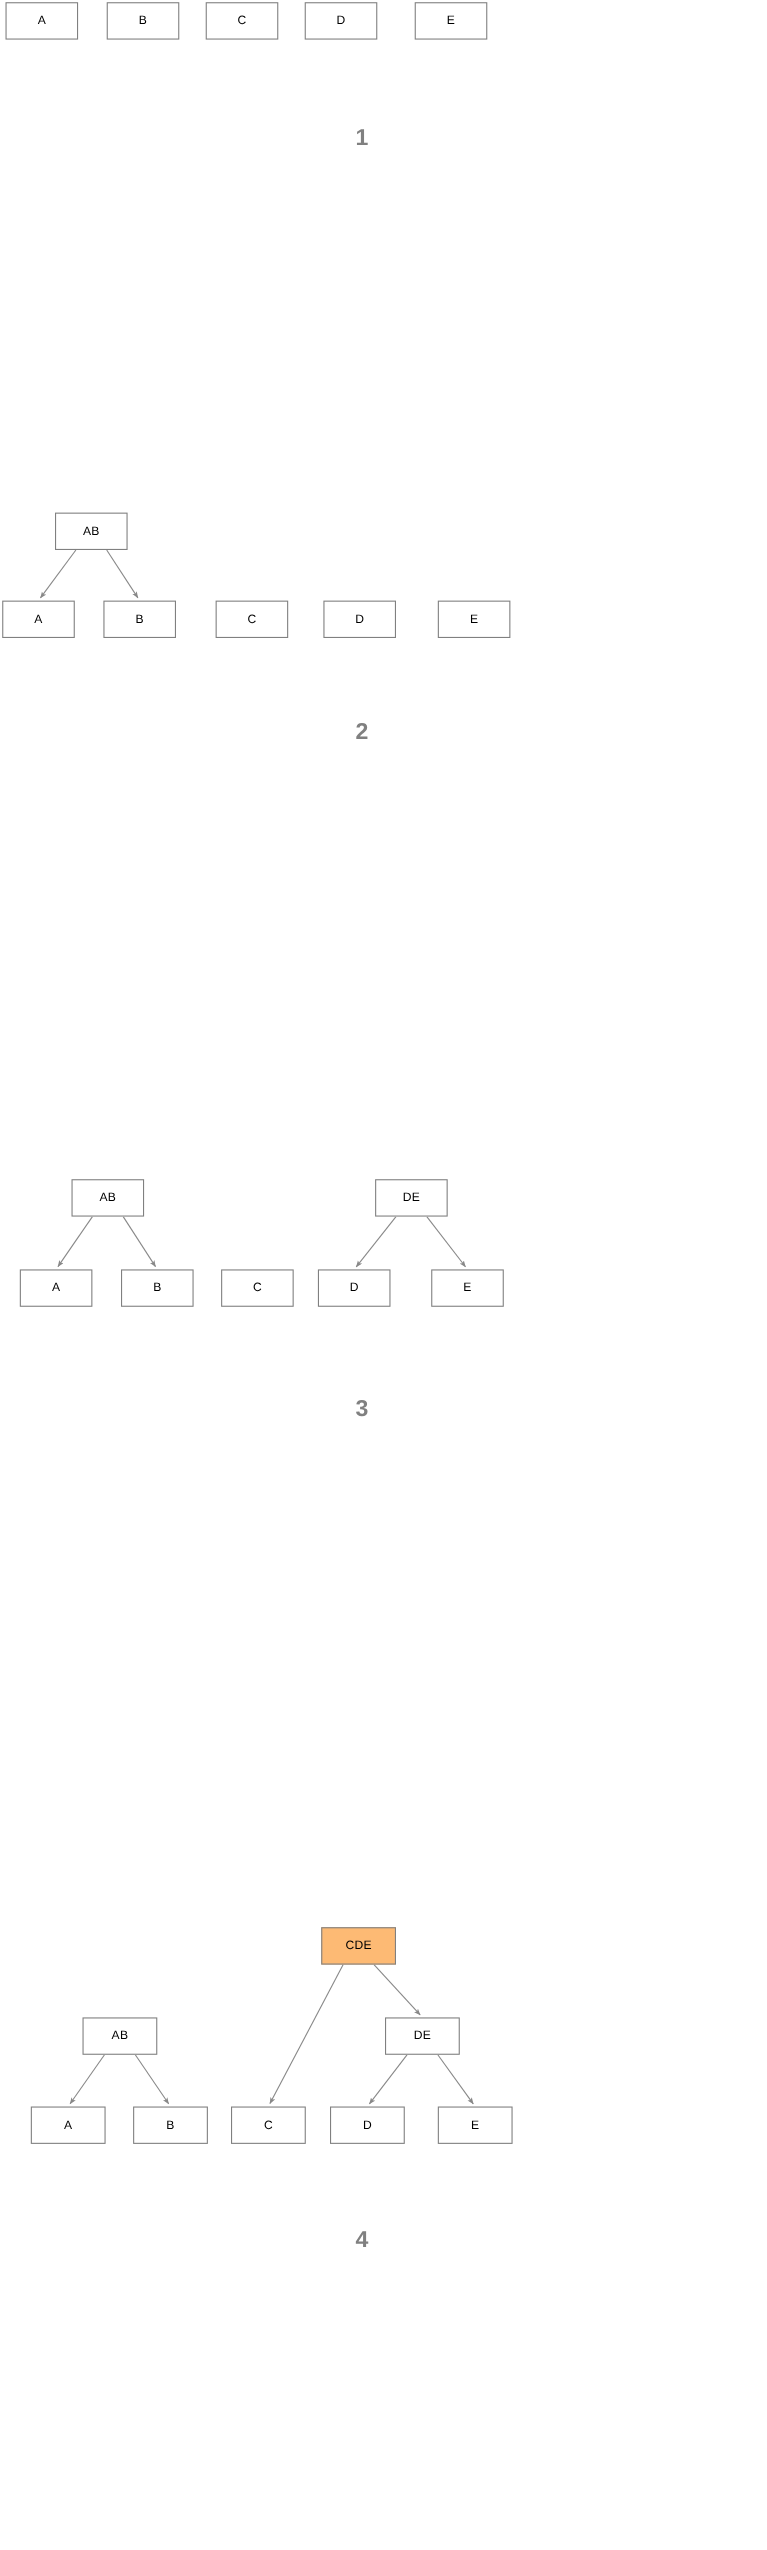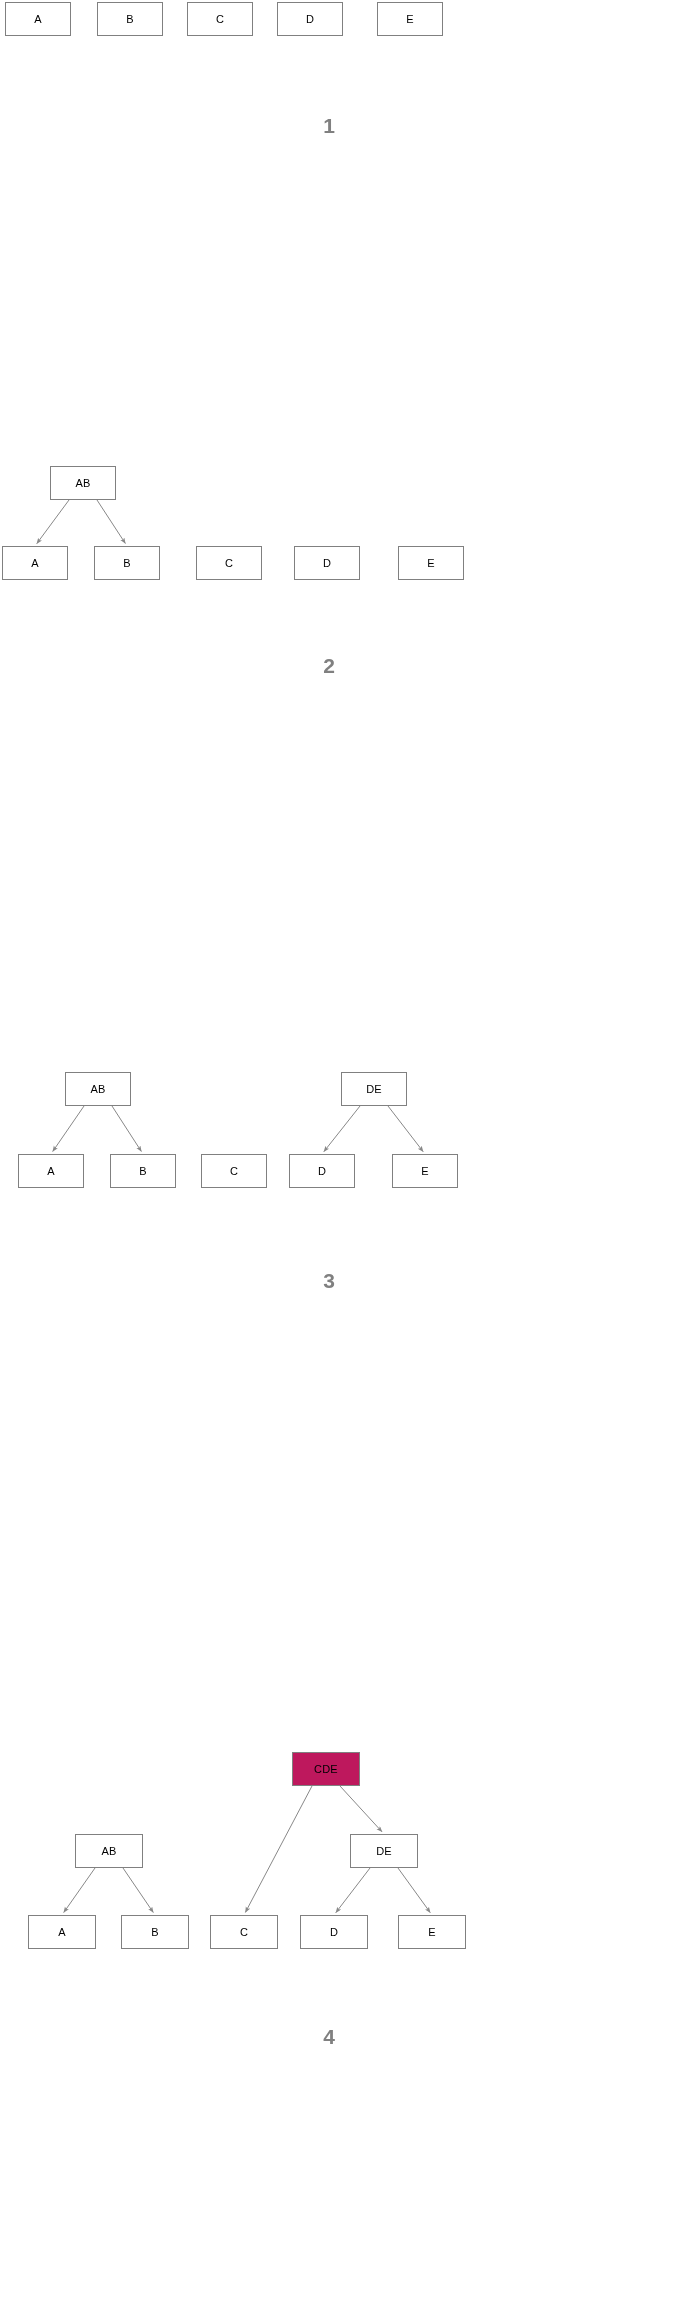--- a/index.html
+++ b/index.html
@@ -155,21 +155,21 @@
         </div>
         <div class="node" style="left: 289px; top: 1154px; width: 66px; height: 34px; border-color: rgb(128, 128, 128); background: rgb(255, 255, 255); color: rgb(0, 0, 0);">
           <span>D</span>
         </div>
         <div class="node" style="left: 392px; top: 1154px; width: 66px; height: 34px; border-color: rgb(128, 128, 128); background: rgb(255, 255, 255); color: rgb(0, 0, 0);">
           <span>E</span>
         </div>
         <div class="step-label" style="left: 309px; top: 1270px; width: 40px; color: rgb(128, 128, 128);">3</div>
       </div>
       <div class="stage" style="top: 0px;">
-        <div class="node" style="left: 292px; top: 1752px; width: 68px; height: 34px; border-color: rgb(128, 128, 128); background: #be185d; color: rgb(0, 0, 0);">
+        <div class="node" style="left: 292px; top: 1752px; width: 68px; height: 34px; border-color: rgb(128, 128, 128); background: #fdba74; color: rgb(0, 0, 0);">
           <span>CDE</span>
         </div>
         <div class="node" style="left: 75px; top: 1834px; width: 68px; height: 34px; border-color: rgb(128, 128, 128); background: rgb(255, 255, 255); color: rgb(0, 0, 0);">
           <span>AB</span>
         </div>
         <div class="node" style="left: 350px; top: 1834px; width: 68px; height: 34px; border-color: rgb(128, 128, 128); background: rgb(255, 255, 255); color: rgb(0, 0, 0);">
           <span>DE</span>
         </div>
         <div class="node" style="left: 28px; top: 1915px; width: 68px; height: 34px; border-color: rgb(128, 128, 128); background: rgb(255, 255, 255); color: rgb(0, 0, 0);">
           <span>A</span>

